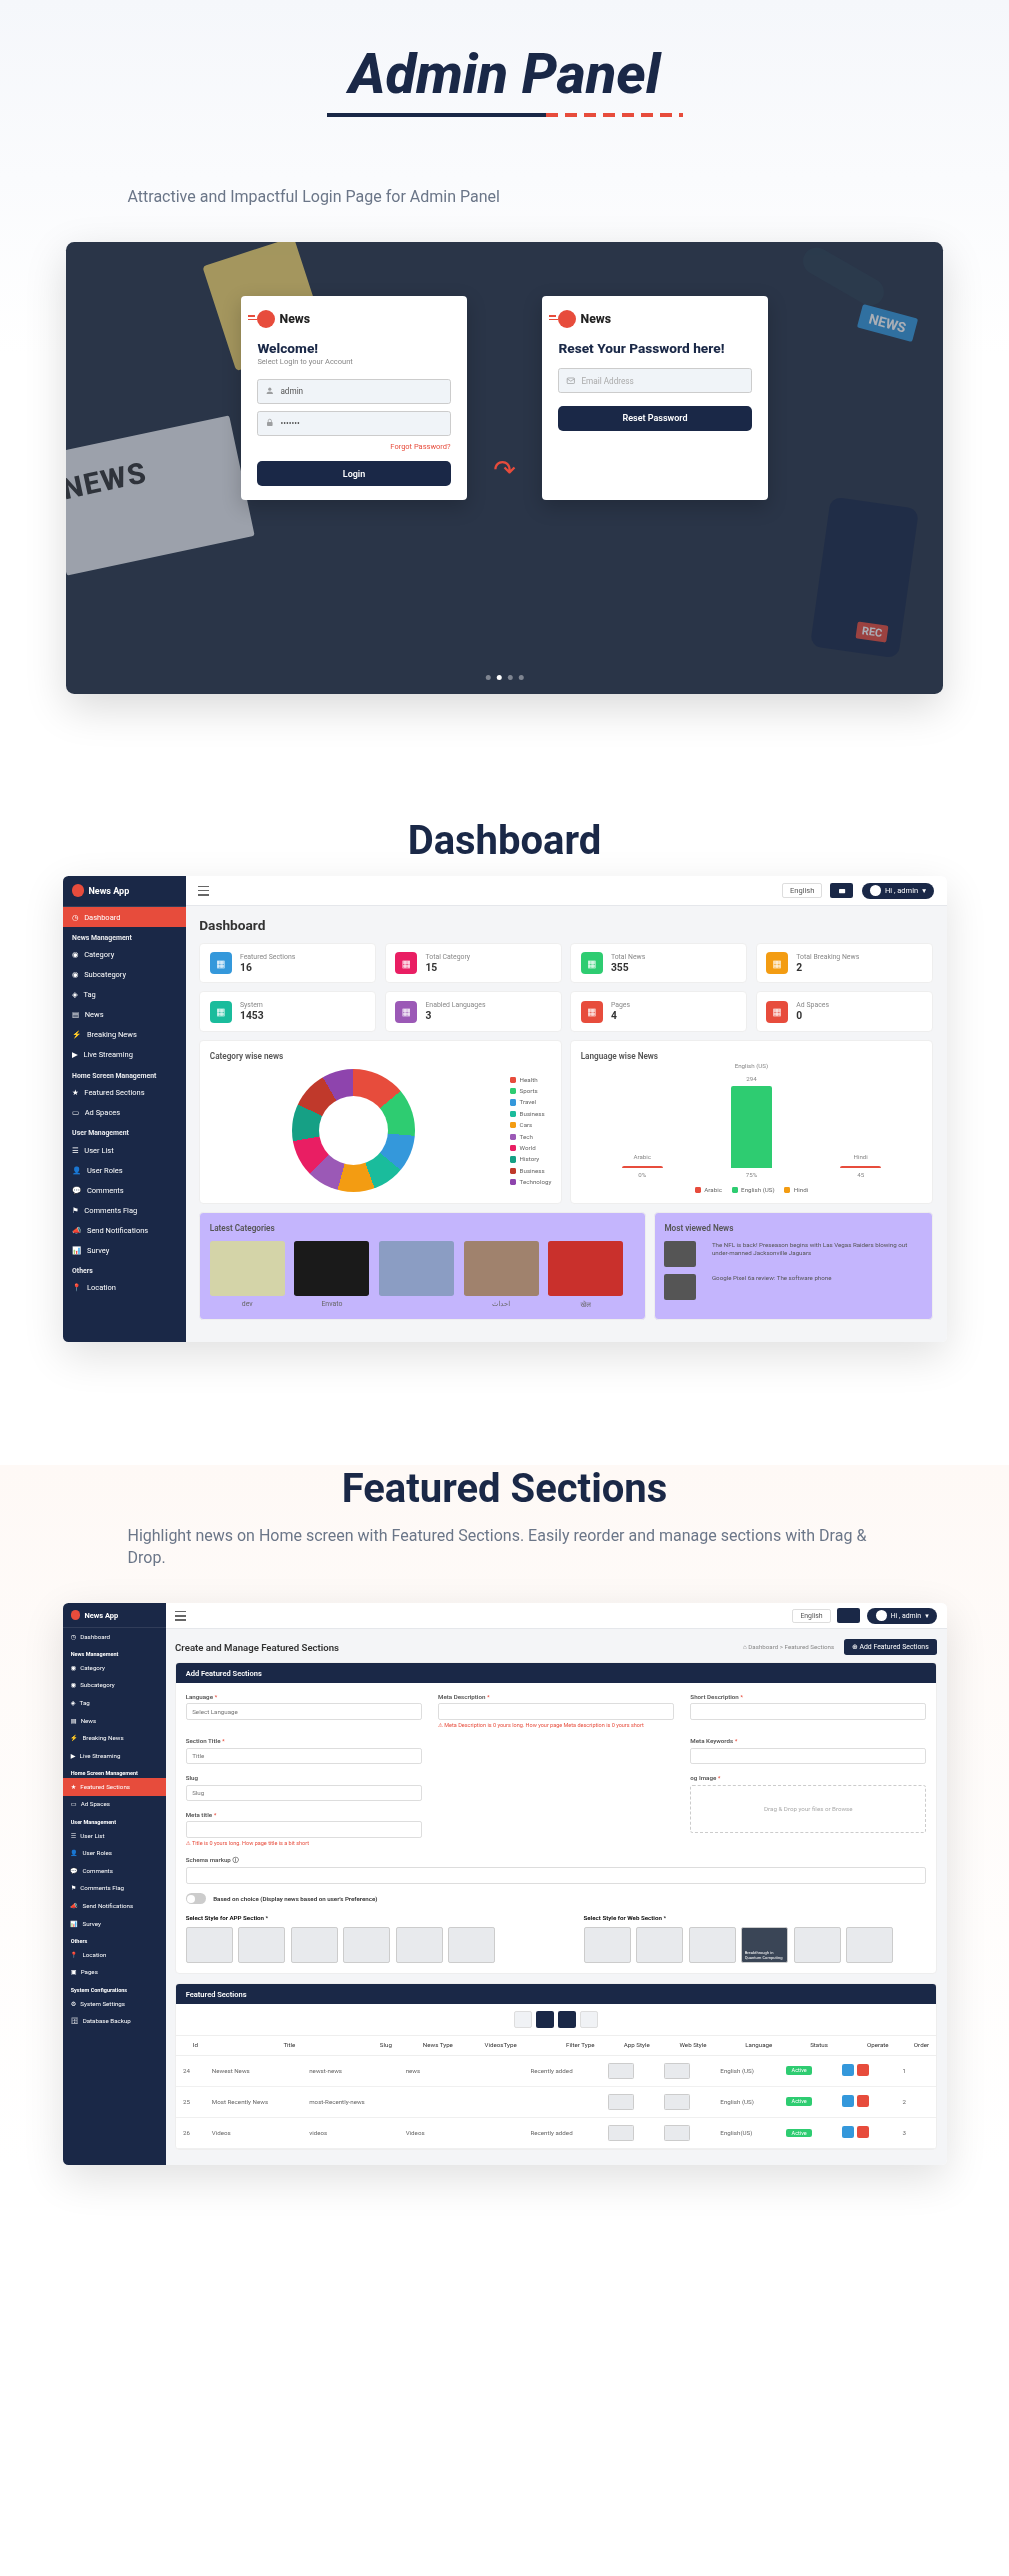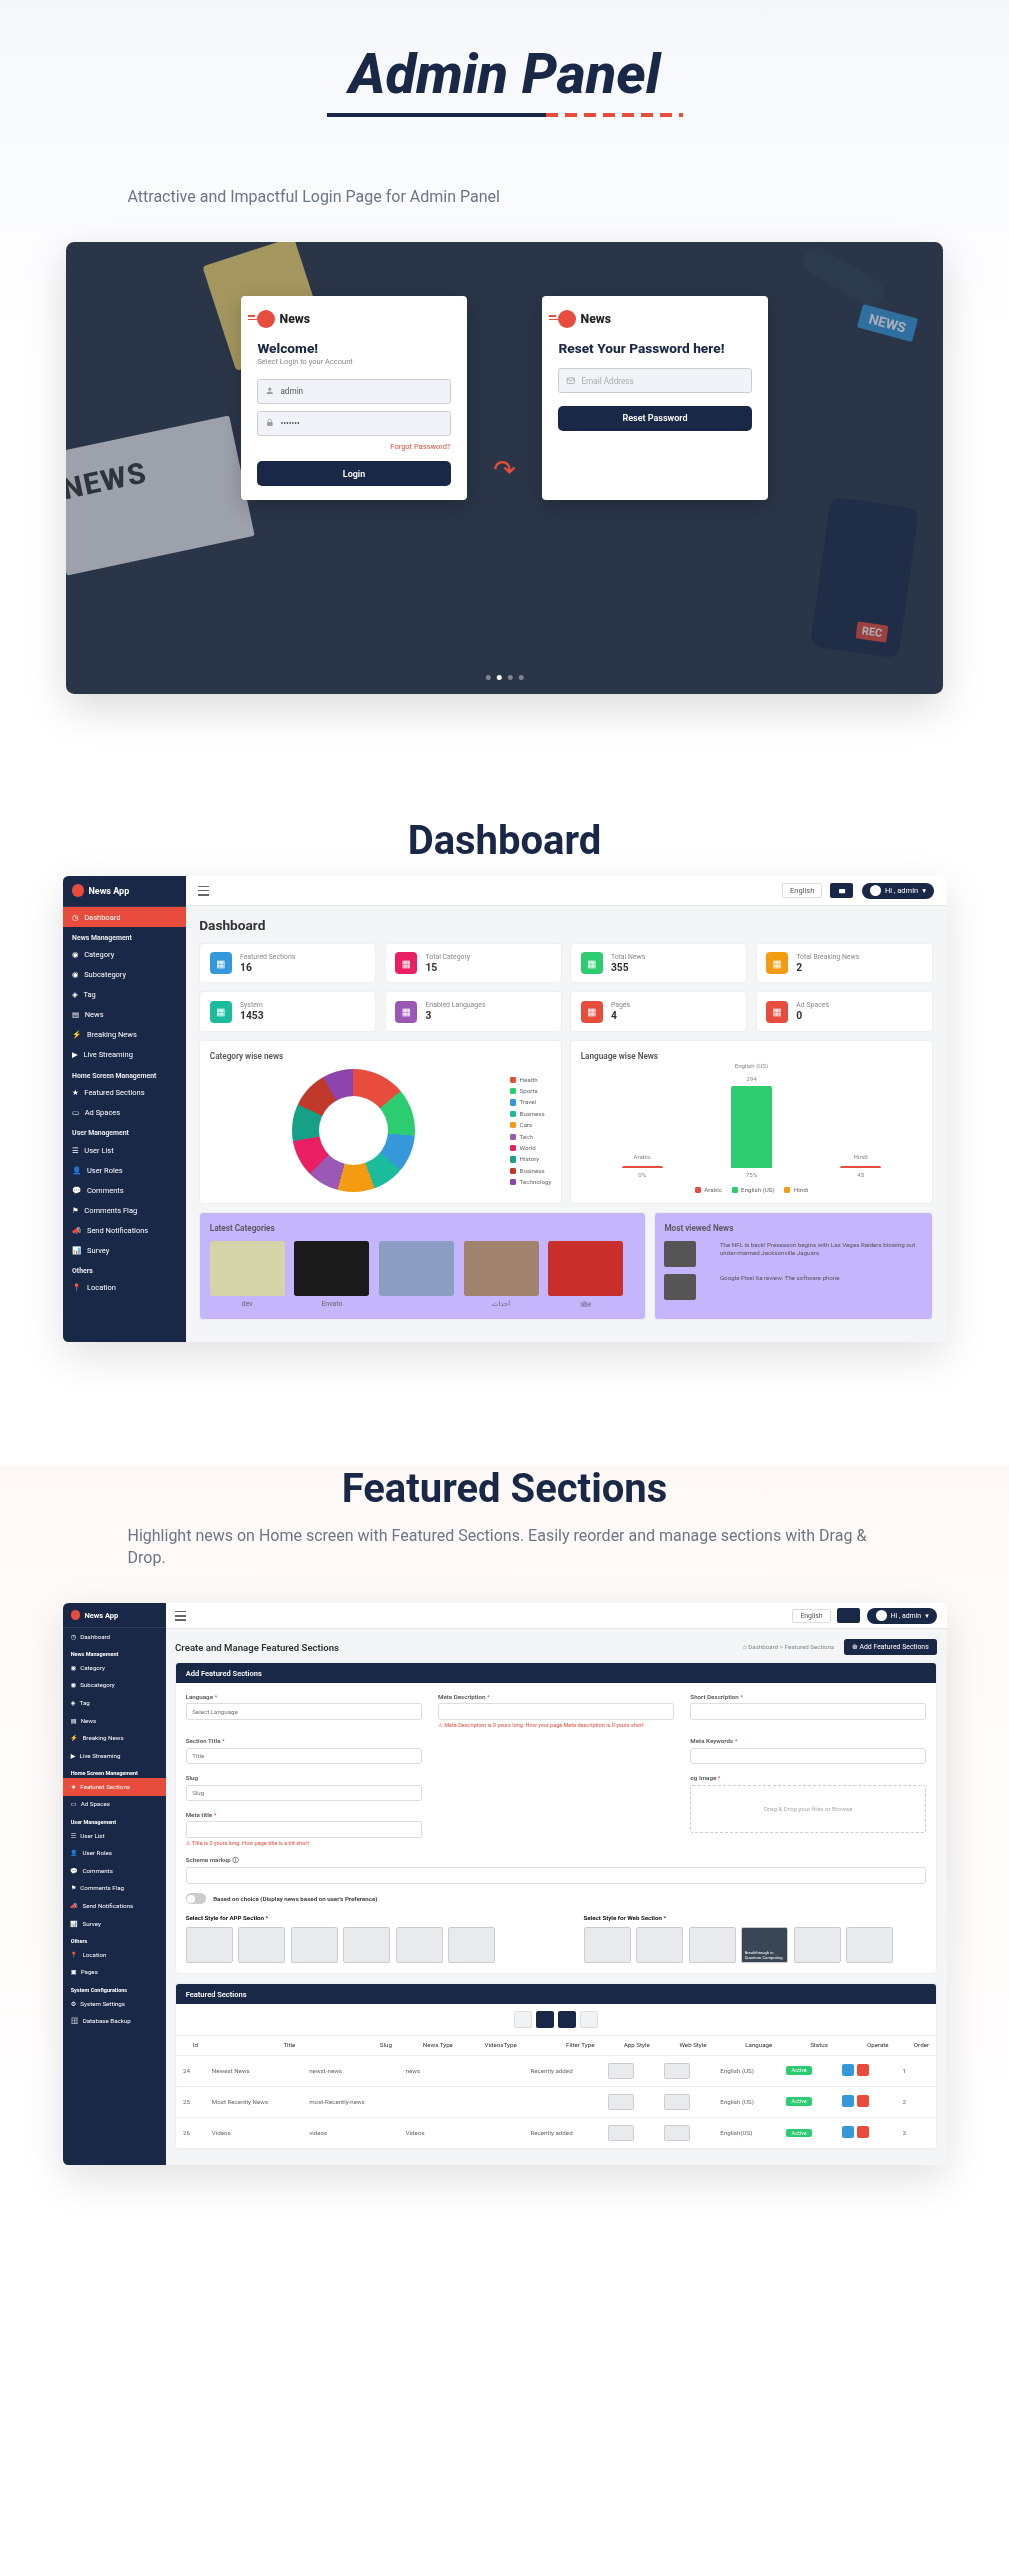--- a/index.html
+++ b/index.html
@@ -73,21 +73,21 @@
 .bar{width:41px;border-radius:2.1px 2.1px 0 0}
 .bar-label{font-size:6.2px;color:#888}
 .bar-toplabel{font-size:6.2px;color:#888;margin-bottom:2.7px}
 .bars-legend{display:flex;justify-content:center;gap:9.6px;margin-top:6.9px;font-size:6.2px;color:#666}
 .bottom{display:grid;grid-template-columns:1.6fr 1fr;gap:8.2px}
 .bottom-card{background:#c4b5fd;border:0.7px solid #eee;border-radius:4.1px;padding:9.6px}
 .cats{display:flex;gap:9.6px;margin-top:6.9px}
 .cat{width:75px}
 .cat-img{width:75px;height:55px;background:#333;border-radius:2.7px;margin-bottom:4.1px}
 .cat-name{font-size:6.9px;text-align:center;color:#666}
-.mv-item{display:flex;gap:24px;margin-top:6.9px}
+.mv-item{display:flex;gap:16px;margin-top:6.9px}
 .mv-img{width:31.5px;height:26px;background:#555;border-radius:2.1px;flex-shrink:0}
 .mv-text{font-size:6.2px;color:#555;line-height:1.3}
 .section3-bg{background:linear-gradient(180deg,#fef9f6,#fff)}
 .feat-card{width:884px;margin:0 auto;background:#fff;border-radius:5.5px;box-shadow:0 13.7px 41px rgba(0,0,0,.12);overflow:hidden;display:flex;min-height:562px}
 .feat-sidebar{width:103px;background:#1a2847;font-size:6.2px;color:#fff}
 .fsb-item{padding:4.8px 8.2px;display:flex;align-items:center;gap:4.1px}
 .fsb-item.active{background:#e74c3c}
 .fsb-group{padding:5.5px 8.2px 2.1px;font-size:5.5px;font-weight:700}
 .feat-main{flex:1;background:#f4f5f7}
 .feat-header{height:26px;background:#fff;border-bottom:0.7px solid #e5e7eb;display:flex;align-items:center;justify-content:space-between;padding:0 9.6px}

